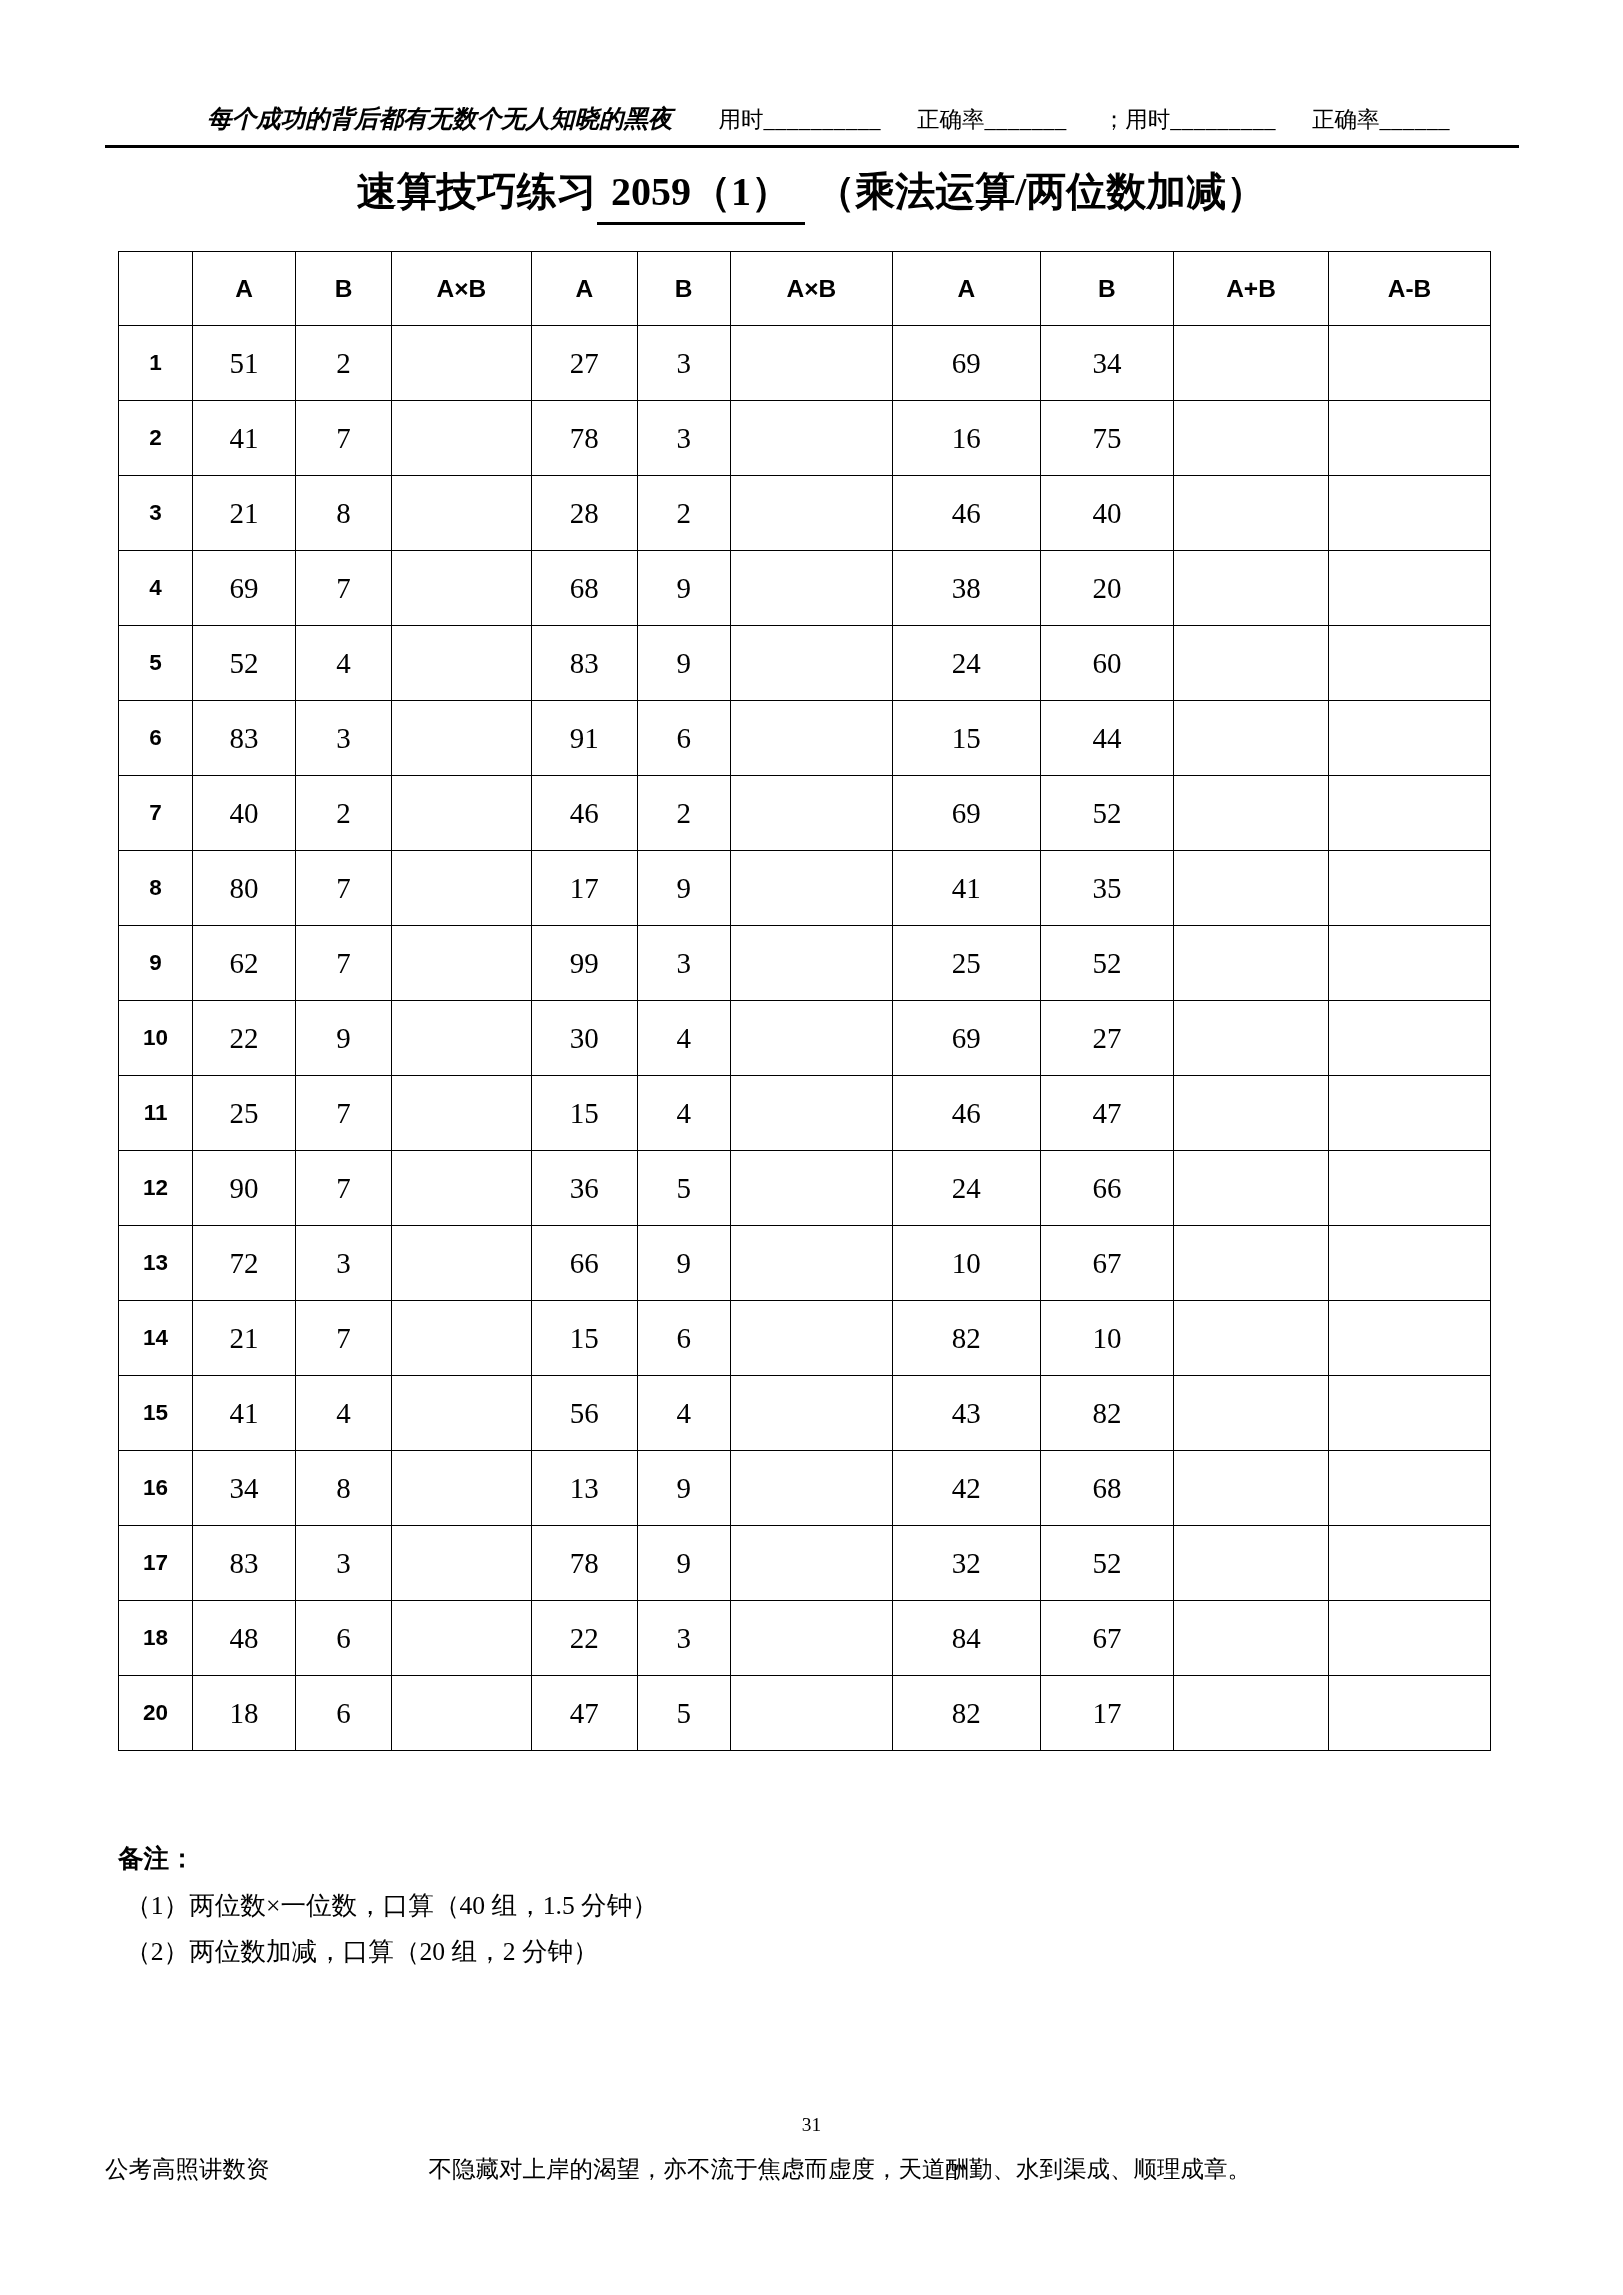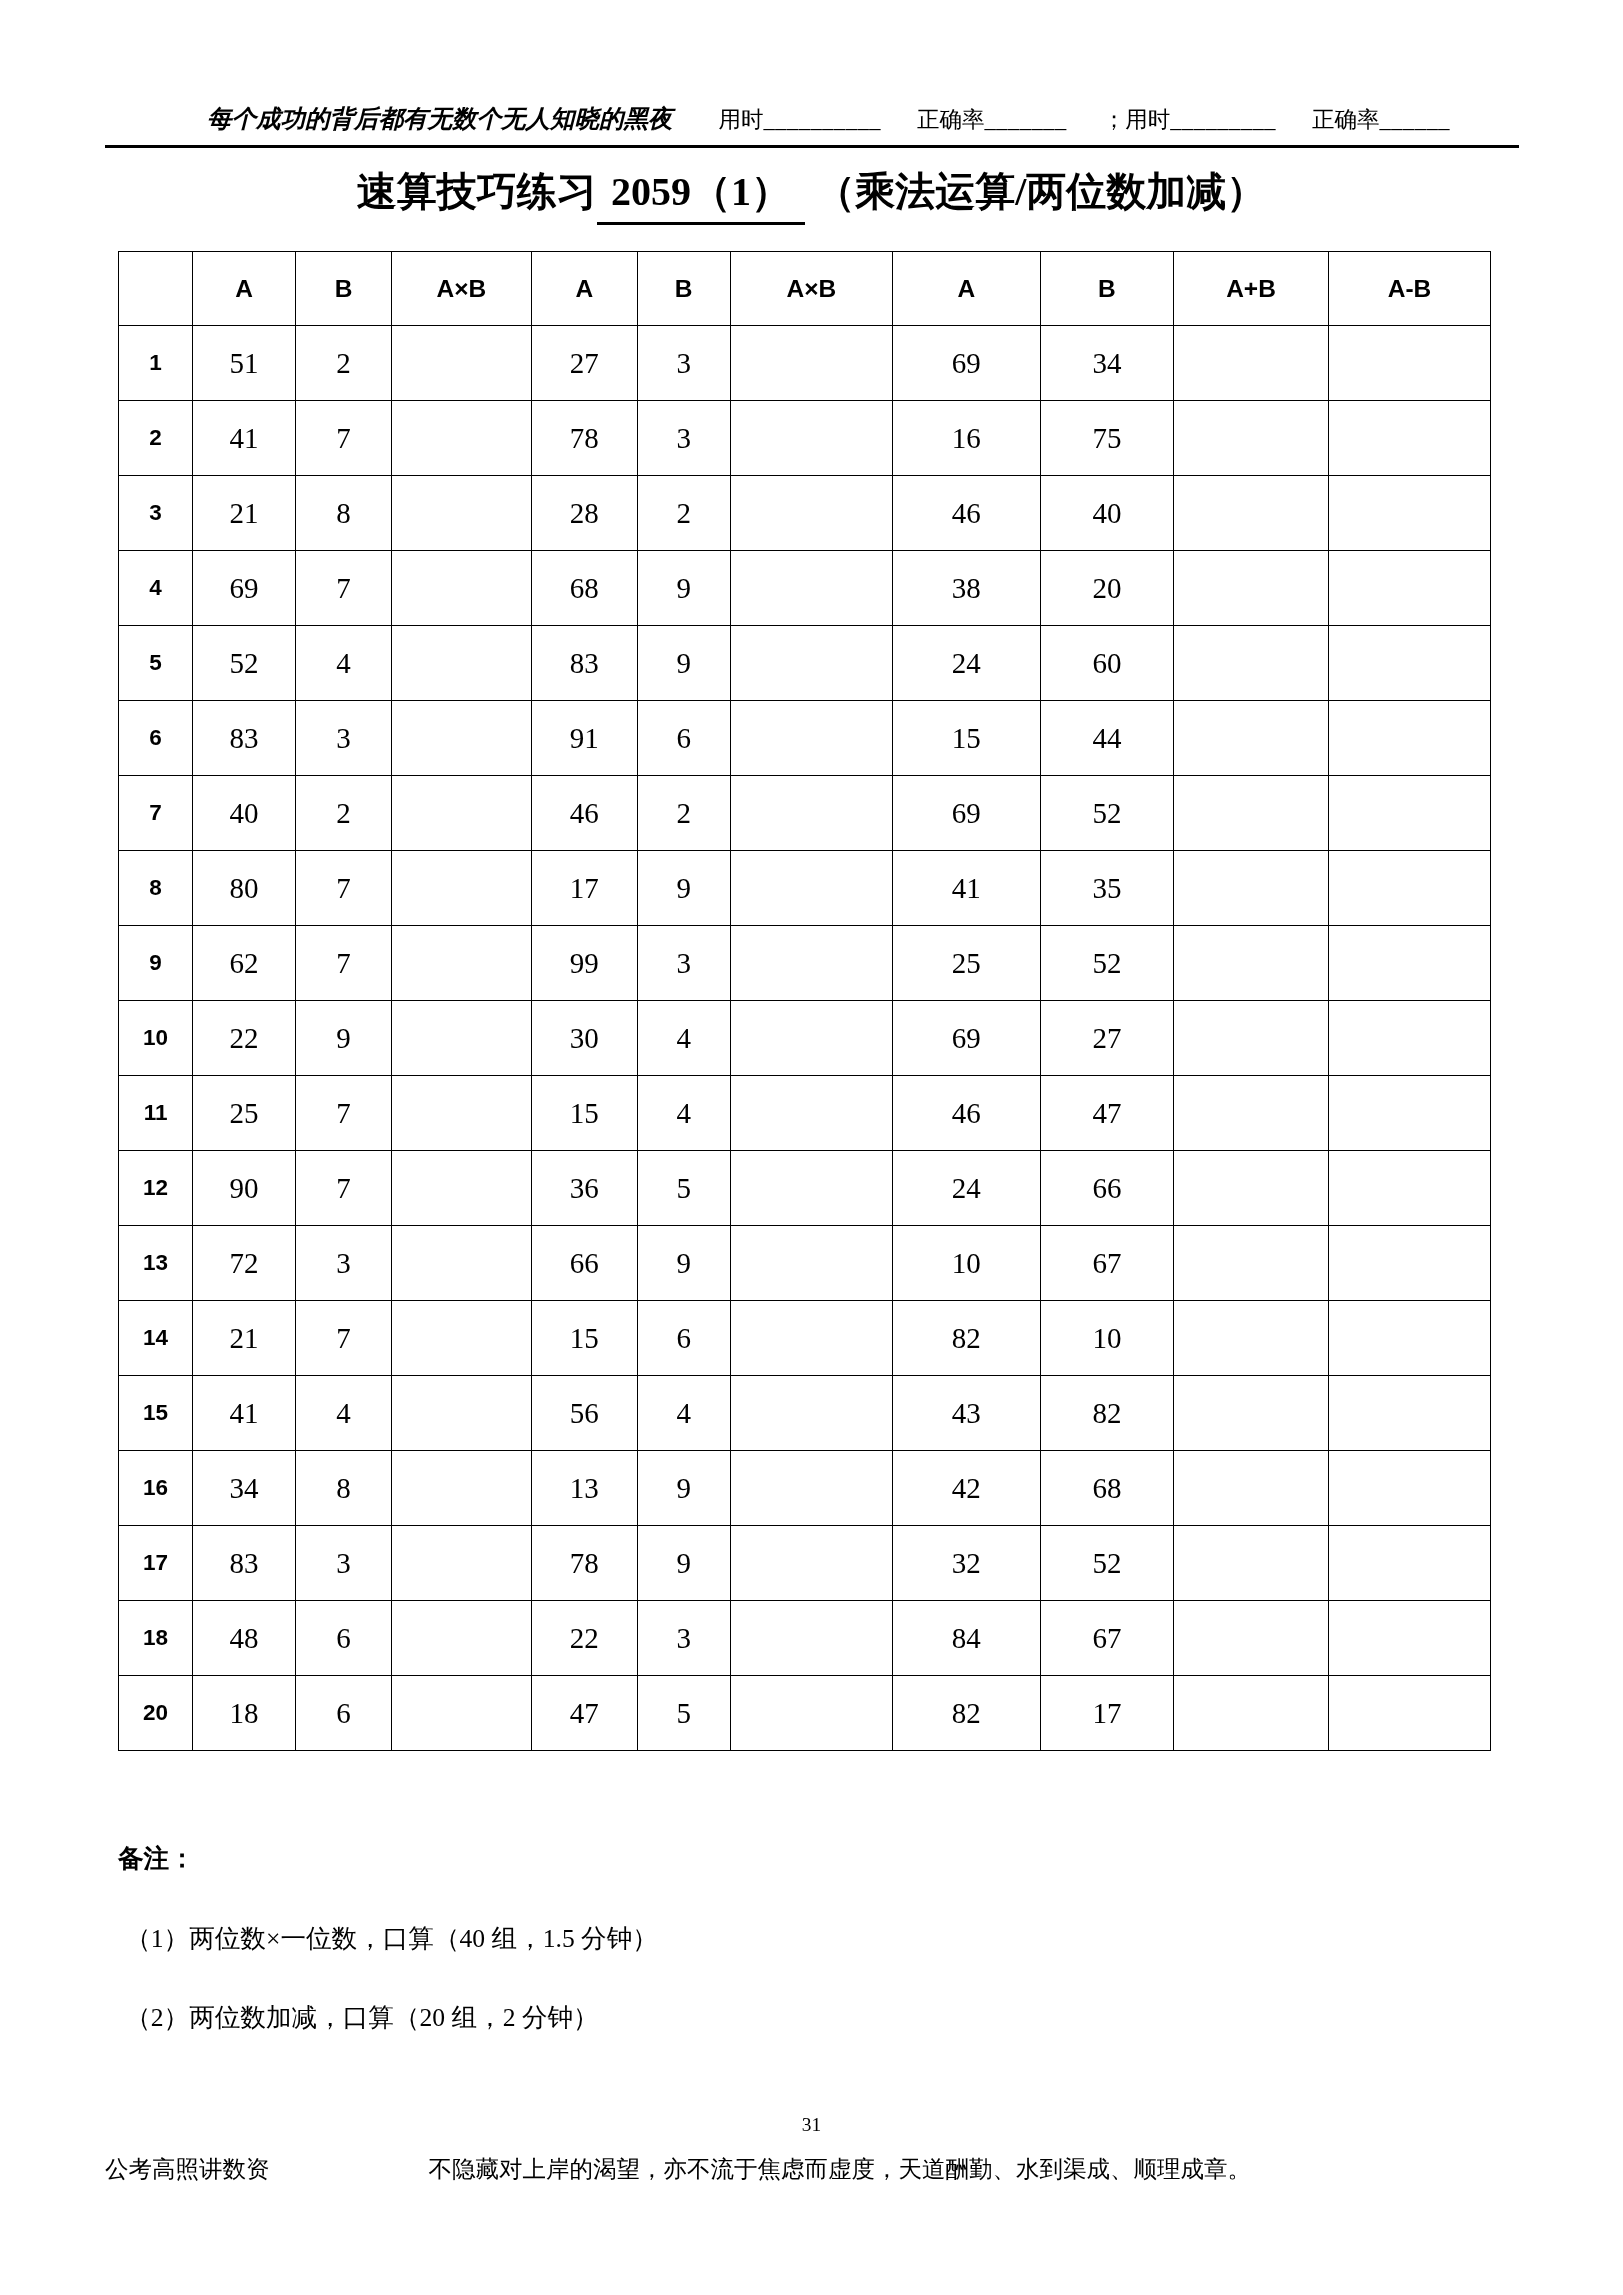--- a/index.html
+++ b/index.html
@@ -95,21 +95,21 @@
 
   
   .notes {
     position: absolute;
     top: 1836px;
     left: 118px;
     font-size: 25.6px;
     line-height: 1.82;
   }
   .notes .heading { font-weight: bold; }
-  .notes .note-line { padding-left: 7.2px; margin-top: 33px; }
+  .notes .note-line { padding-left: 7.2px; }
 
   
   .page-number {
     position: absolute;
     top: 2114px;
     left: 0;
     width: 100%;
     text-align: center;
     font-size: 19.4px;
   }

